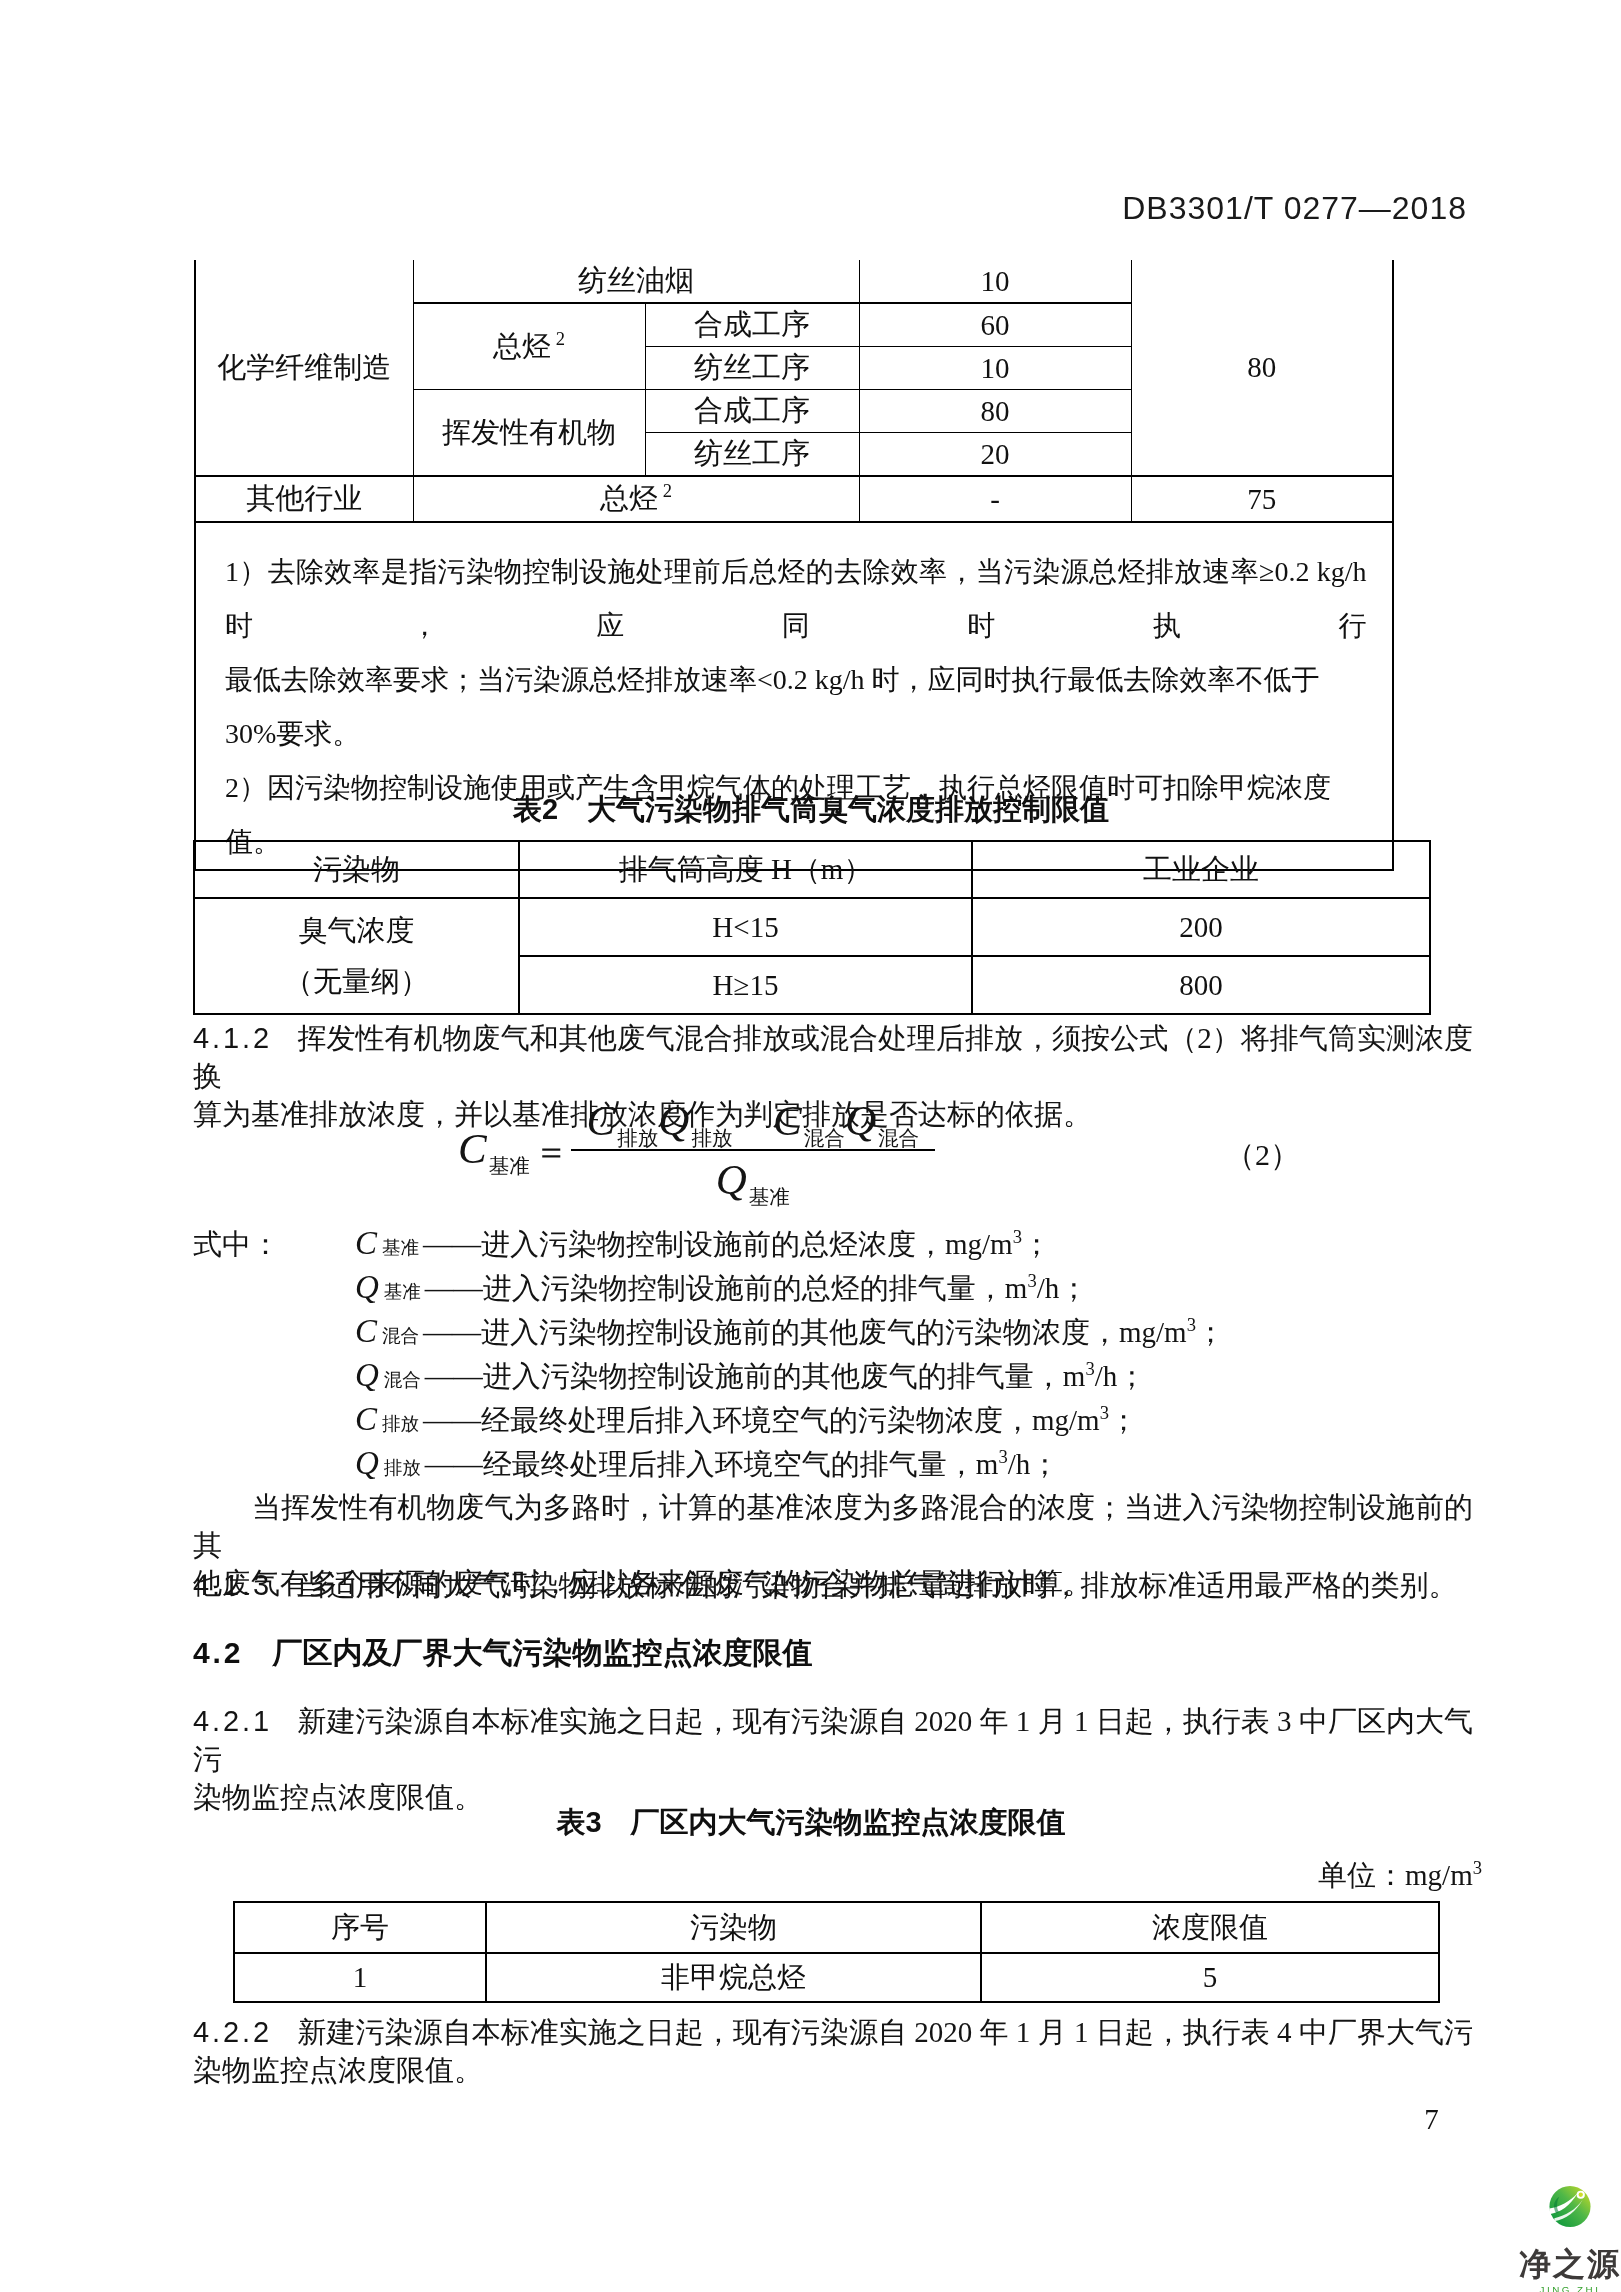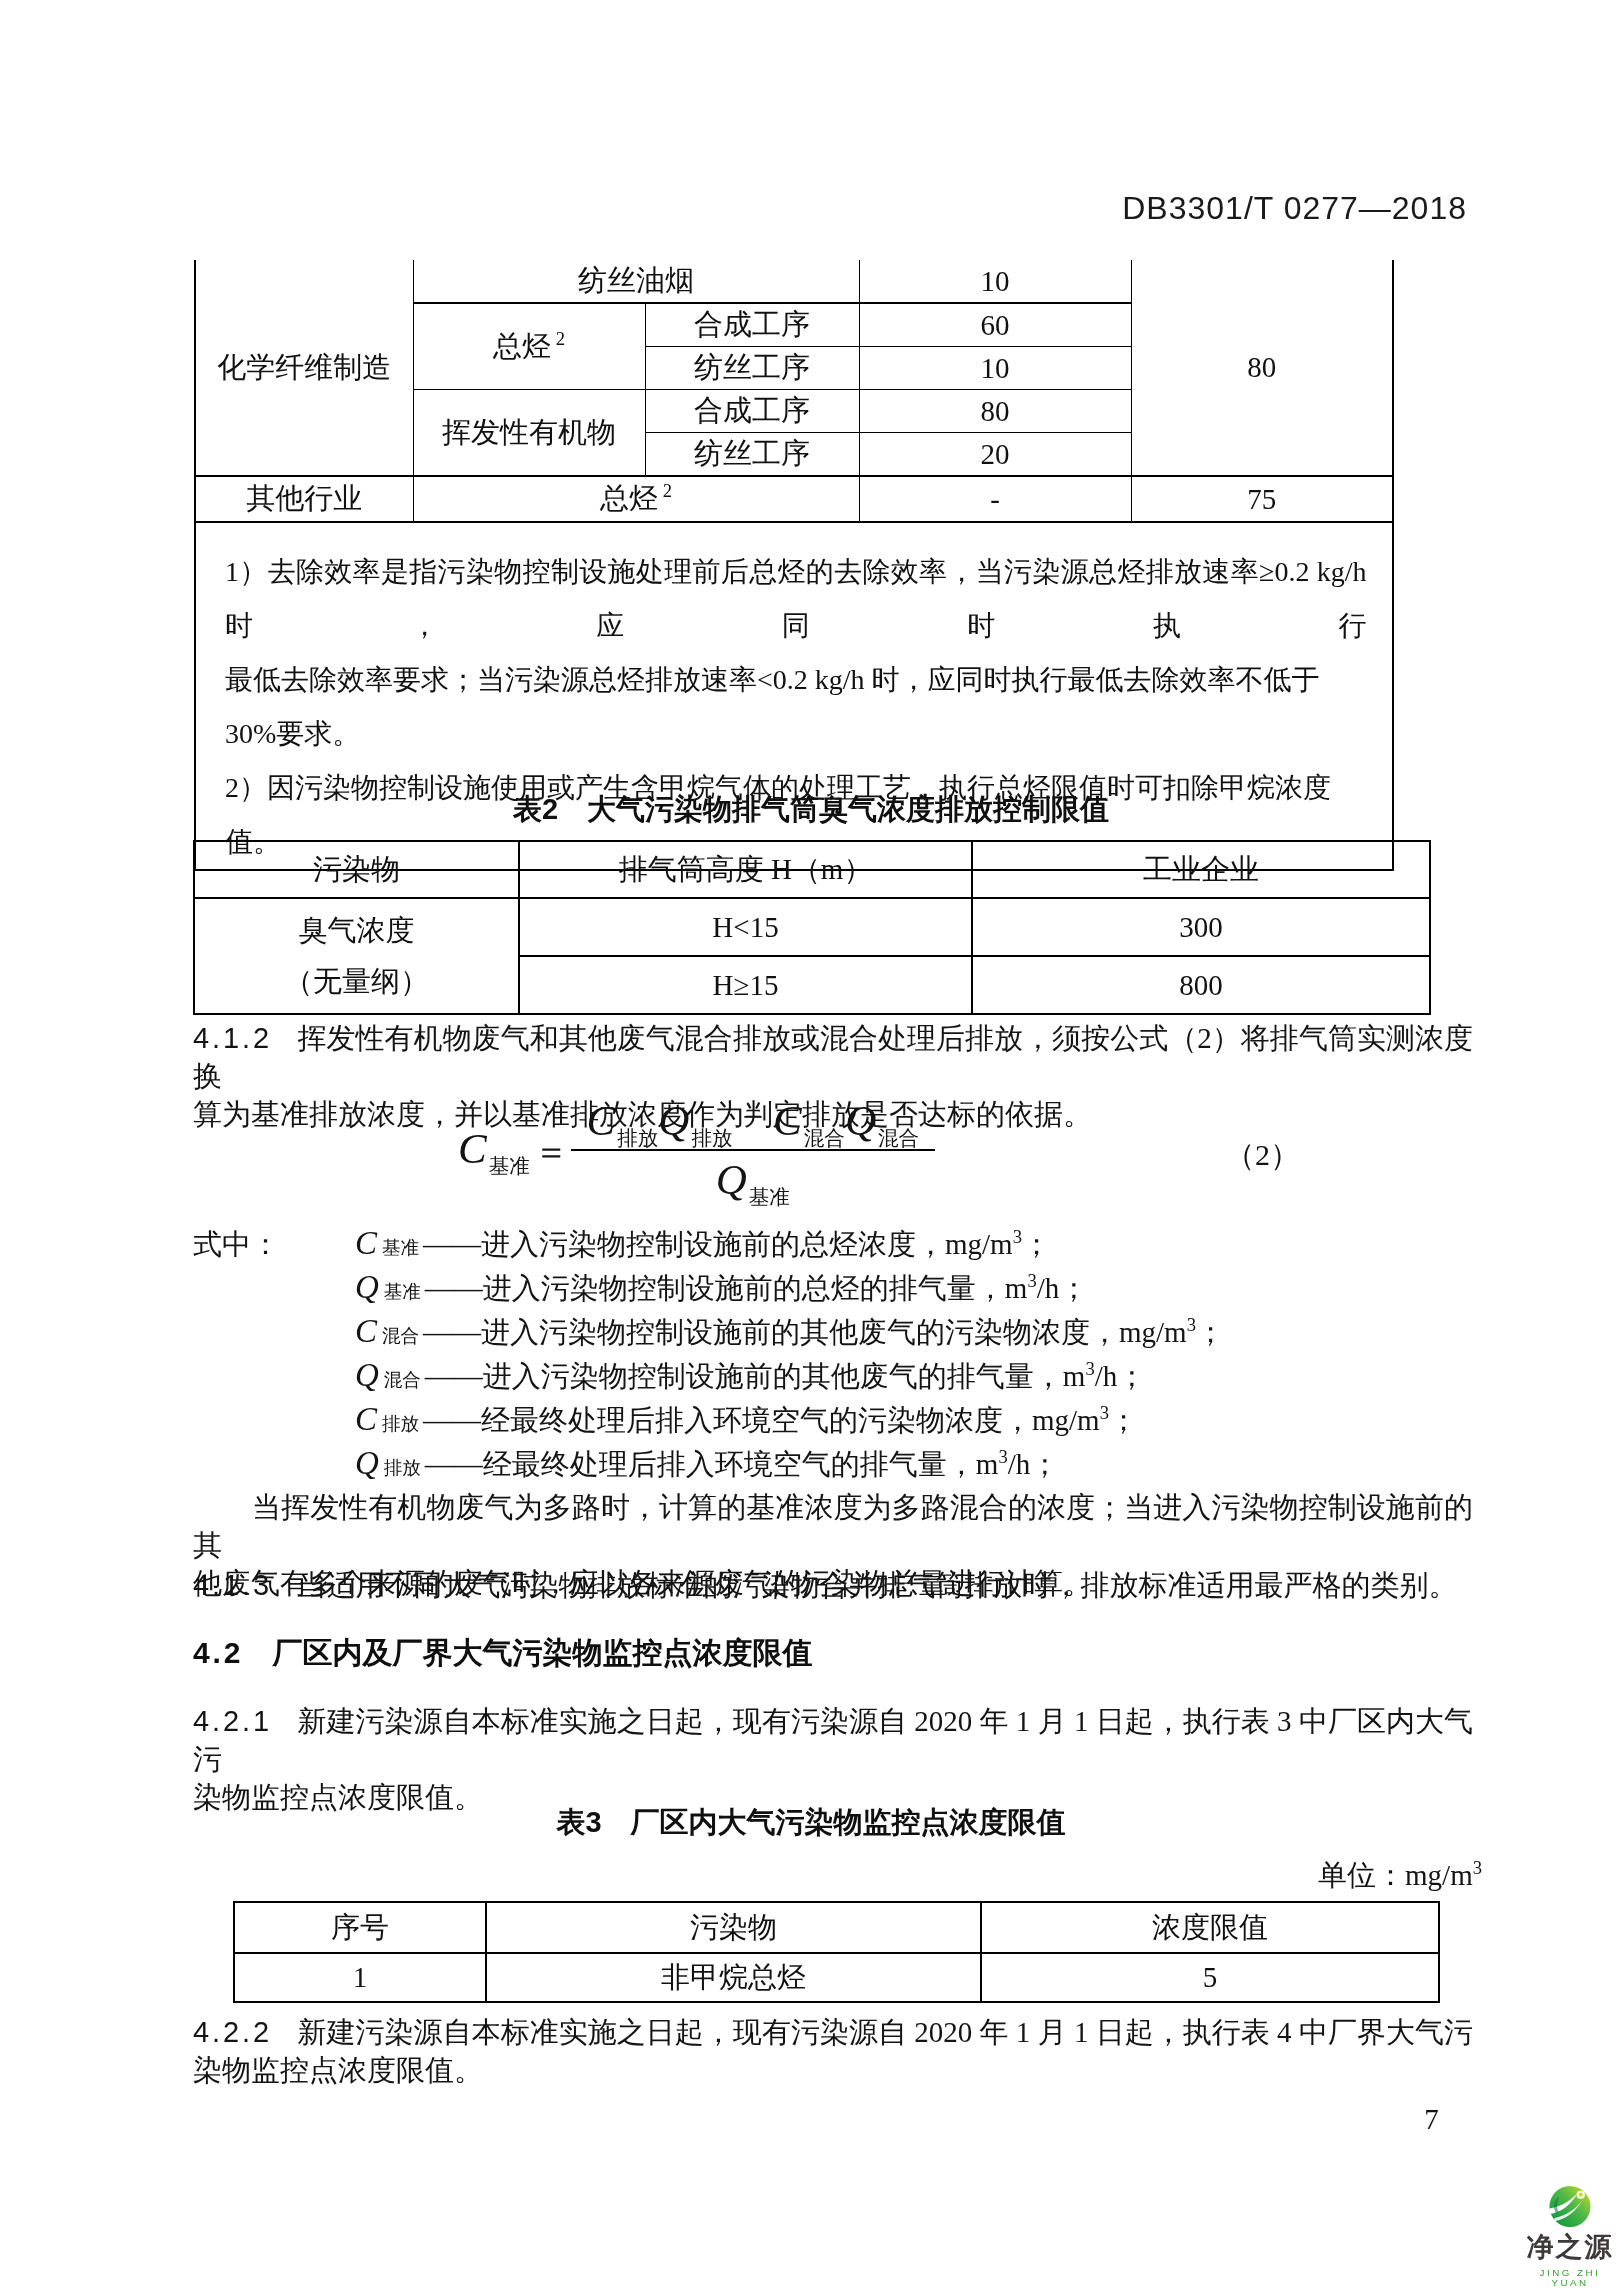--- a/index.html
+++ b/index.html
@@ -89,22 +89,22 @@
 
   .h42{left:193px;font-family:"Liberation Sans","DejaVu Sans",sans-serif;
        font-weight:bold;font-size:30px;color:#0f0f0f;}
   .h42 .clause-num{margin-right:29px;}
 
   .page-num{top:2103px;left:1402px;width:59px;text-align:center;font-size:29px;}
 
   
   .logo{top:2184px;left:1519px;width:102px;text-align:center;line-height:1;}
   .logo-cn{
-    font-family:Liberation Mono, monospace;
-    font-weight:bold;font-size:27px;letter-spacing:2px;color:#3d3a39;margin-top:4px;
+    font-family:Liberation Sans, sans-serif;
+    font-weight:bold;font-size:32px;letter-spacing:2px;color:#3d3a39;margin-top:16px;
   }
   .logo-en{
     font-family:"Liberation Sans","DejaVu Sans",sans-serif;
     font-weight:normal;font-size:9.8px;letter-spacing:2.5px;color:#33a02c;margin-top:4.9px;text-align:center;
   }
 </style>
 </head>
 <body>
 
 <div class="page">
@@ -173,21 +173,21 @@
       <td>污染物</td>
       <td>排气筒高度 H（m）</td>
       <td>工业企业</td>
     </tr>
     <tr class="r">
       <td rowspan="2" class="pcell">
         <div>臭气浓度</div>
         <div>（无量纲）</div>
       </td>
       <td>H&lt;15</td>
-      <td>300</td>
+      <td>200</td>
     </tr>
     <tr class="r">
       <td>H≥15</td>
       <td>800</td>
     </tr>
   </tbody>
     </table>
 
   <div class="abs body-block" style="top:1019px;">
     <div class="fill"><span class="clause-num">4.1.2</span><span>挥发性有机物废气和其他废气混合排放或混合处理后排放，须按公式（2）将排气筒实测浓度换</span></div>

